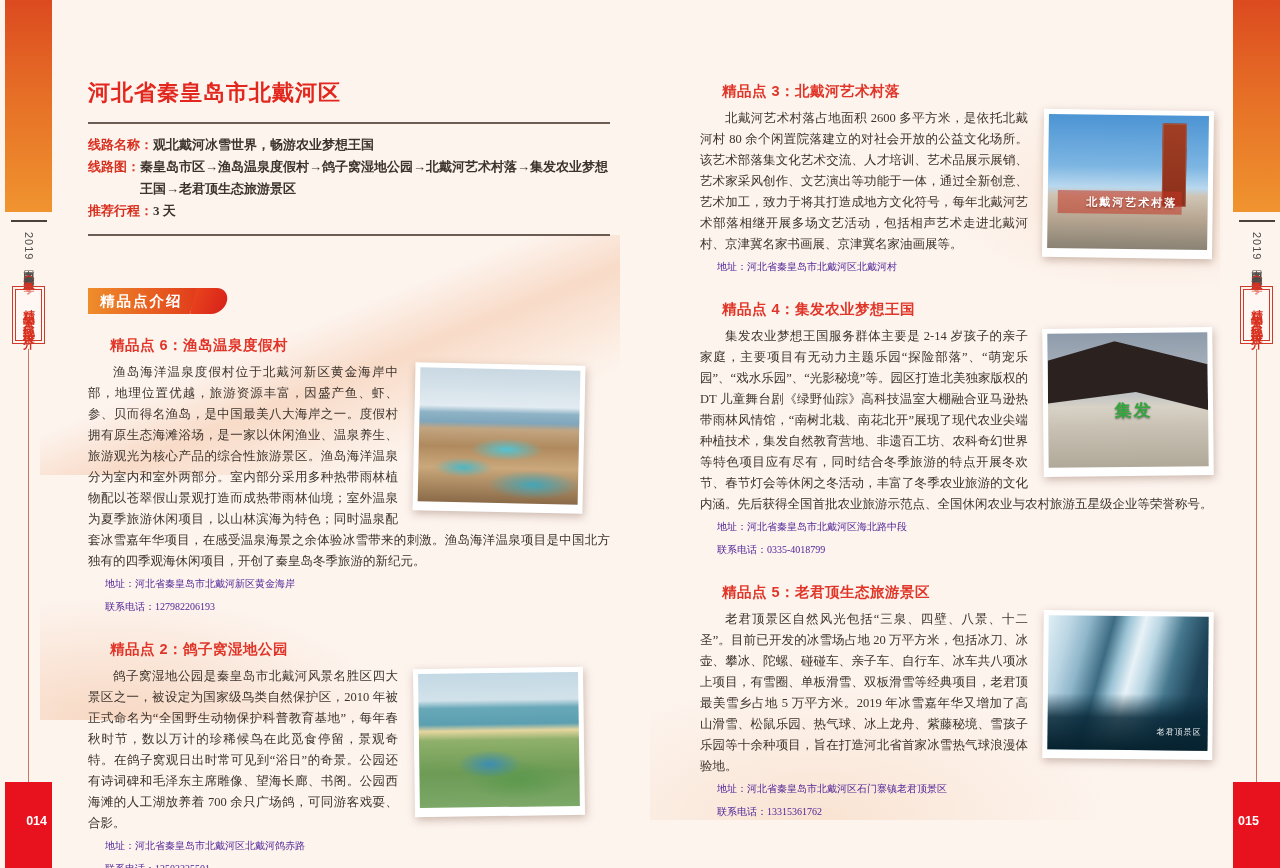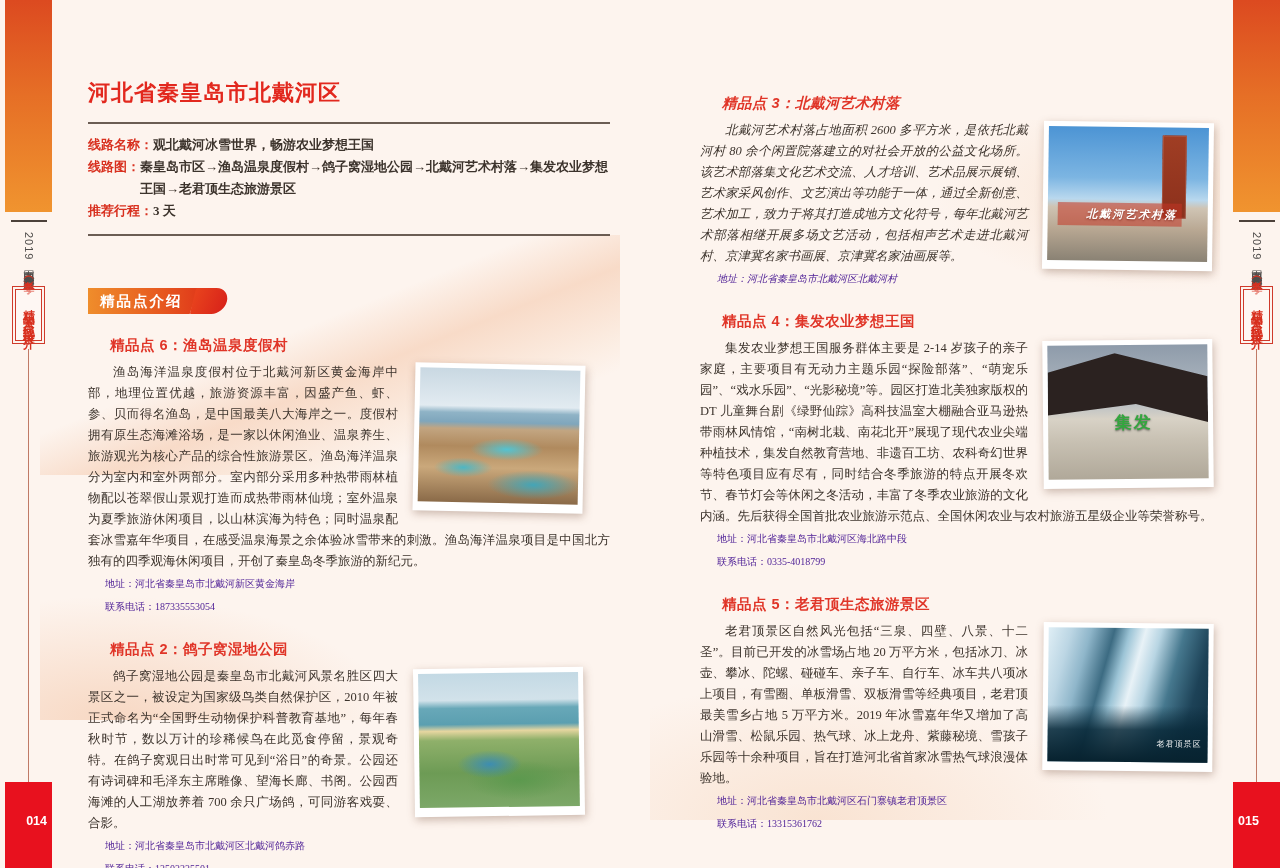--- a/index.html
+++ b/index.html
@@ -158,41 +158,41 @@
 
     <div class="pt">
       <div class="pt-heading">精品点 6：渔岛温泉度假村</div>
       <div class="pt-body">
         <span class="photo rot-a" style="display:block;">
           <span class="photo-inner ph-beach" style="display:block;"></span>
         </span>
         <span>渔岛海洋温泉度假村位于北戴河新区黄金海岸中部，地理位置优越，旅游资源丰富，因盛产鱼、虾、参、贝而得名渔岛，是中国最美八大海岸之一。度假村拥有原生态海滩浴场，是一家以休闲渔业、温泉养生、旅游观光为核心产品的综合性旅游景区。渔岛海洋温泉分为室内和室外两部分。室内部分采用多种热带雨林植物配以苍翠假山景观打造而成热带雨林仙境；室外温泉为夏季旅游休闲项目，以山林滨海为特色；同时温泉配套冰雪嘉年华项目，在感受温泉海景之余体验冰雪带来的刺激。渔岛海洋温泉项目是中国北方独有的四季观海休闲项目，开创了秦皇岛冬季旅游的新纪元。</span>
       </div>
       <div class="pt-meta"><span>地址：</span><span>河北省秦皇岛市北戴河新区黄金海岸</span></div>
-      <div class="pt-meta"><span>联系电话：</span><span>187335553054</span></div>
+      <div class="pt-meta"><span>联系电话：</span><span>127982206193</span></div>
       <div class="clear"></div>
     </div>
 
     <div class="pt">
       <div class="pt-heading">精品点 2：鸽子窝湿地公园</div>
       <div class="pt-body">
         <span class="photo rot-b" style="display:block;">
           <span class="photo-inner ph-wetland" style="display:block;"></span>
         </span>
         <span>鸽子窝湿地公园是秦皇岛市北戴河风景名胜区四大景区之一，被设定为国家级鸟类自然保护区，2010 年被正式命名为“全国野生动物保护科普教育基地”，每年春秋时节，数以万计的珍稀候鸟在此觅食停留，景观奇特。在鸽子窝观日出时常可见到“浴日”的奇景。公园还有诗词碑和毛泽东主席雕像、望海长廊、书阁。公园西海滩的人工湖放养着 700 余只广场鸽，可同游客戏耍、合影。</span>
       </div>
       <div class="pt-meta"><span>地址：</span><span>河北省秦皇岛市北戴河区北戴河鸽赤路</span></div>
       <div class="pt-meta"><span>联系电话：</span><span>13503235501</span></div>
       <div class="clear"></div>
     </div>
   </div>
 
   <div class="page page-right pr">
 
-    <div class="pt" style="margin-top:12px;font-style:italic;">
+    <div class="pt" style="margin-top:0;">
       <div class="pt-heading">精品点 3：北戴河艺术村落</div>
       <div class="pt-body">
         <span class="photo rot-c" style="display:block;">
           <span class="photo-inner ph-artvillage" style="display:block;">
             <span class="tower"></span>
             <span class="ph-label-art">北戴河艺术村落</span>
           </span>
         </span>
         <span>北戴河艺术村落占地面积 2600 多平方米，是依托北戴河村 80 余个闲置院落建立的对社会开放的公益文化场所。该艺术部落集文化艺术交流、人才培训、艺术品展示展销、艺术家采风创作、文艺演出等功能于一体，通过全新创意、艺术加工，致力于将其打造成地方文化符号，每年北戴河艺术部落相继开展多场文艺活动，包括相声艺术走进北戴河村、京津冀名家书画展、京津冀名家油画展等。</span>
       </div>

